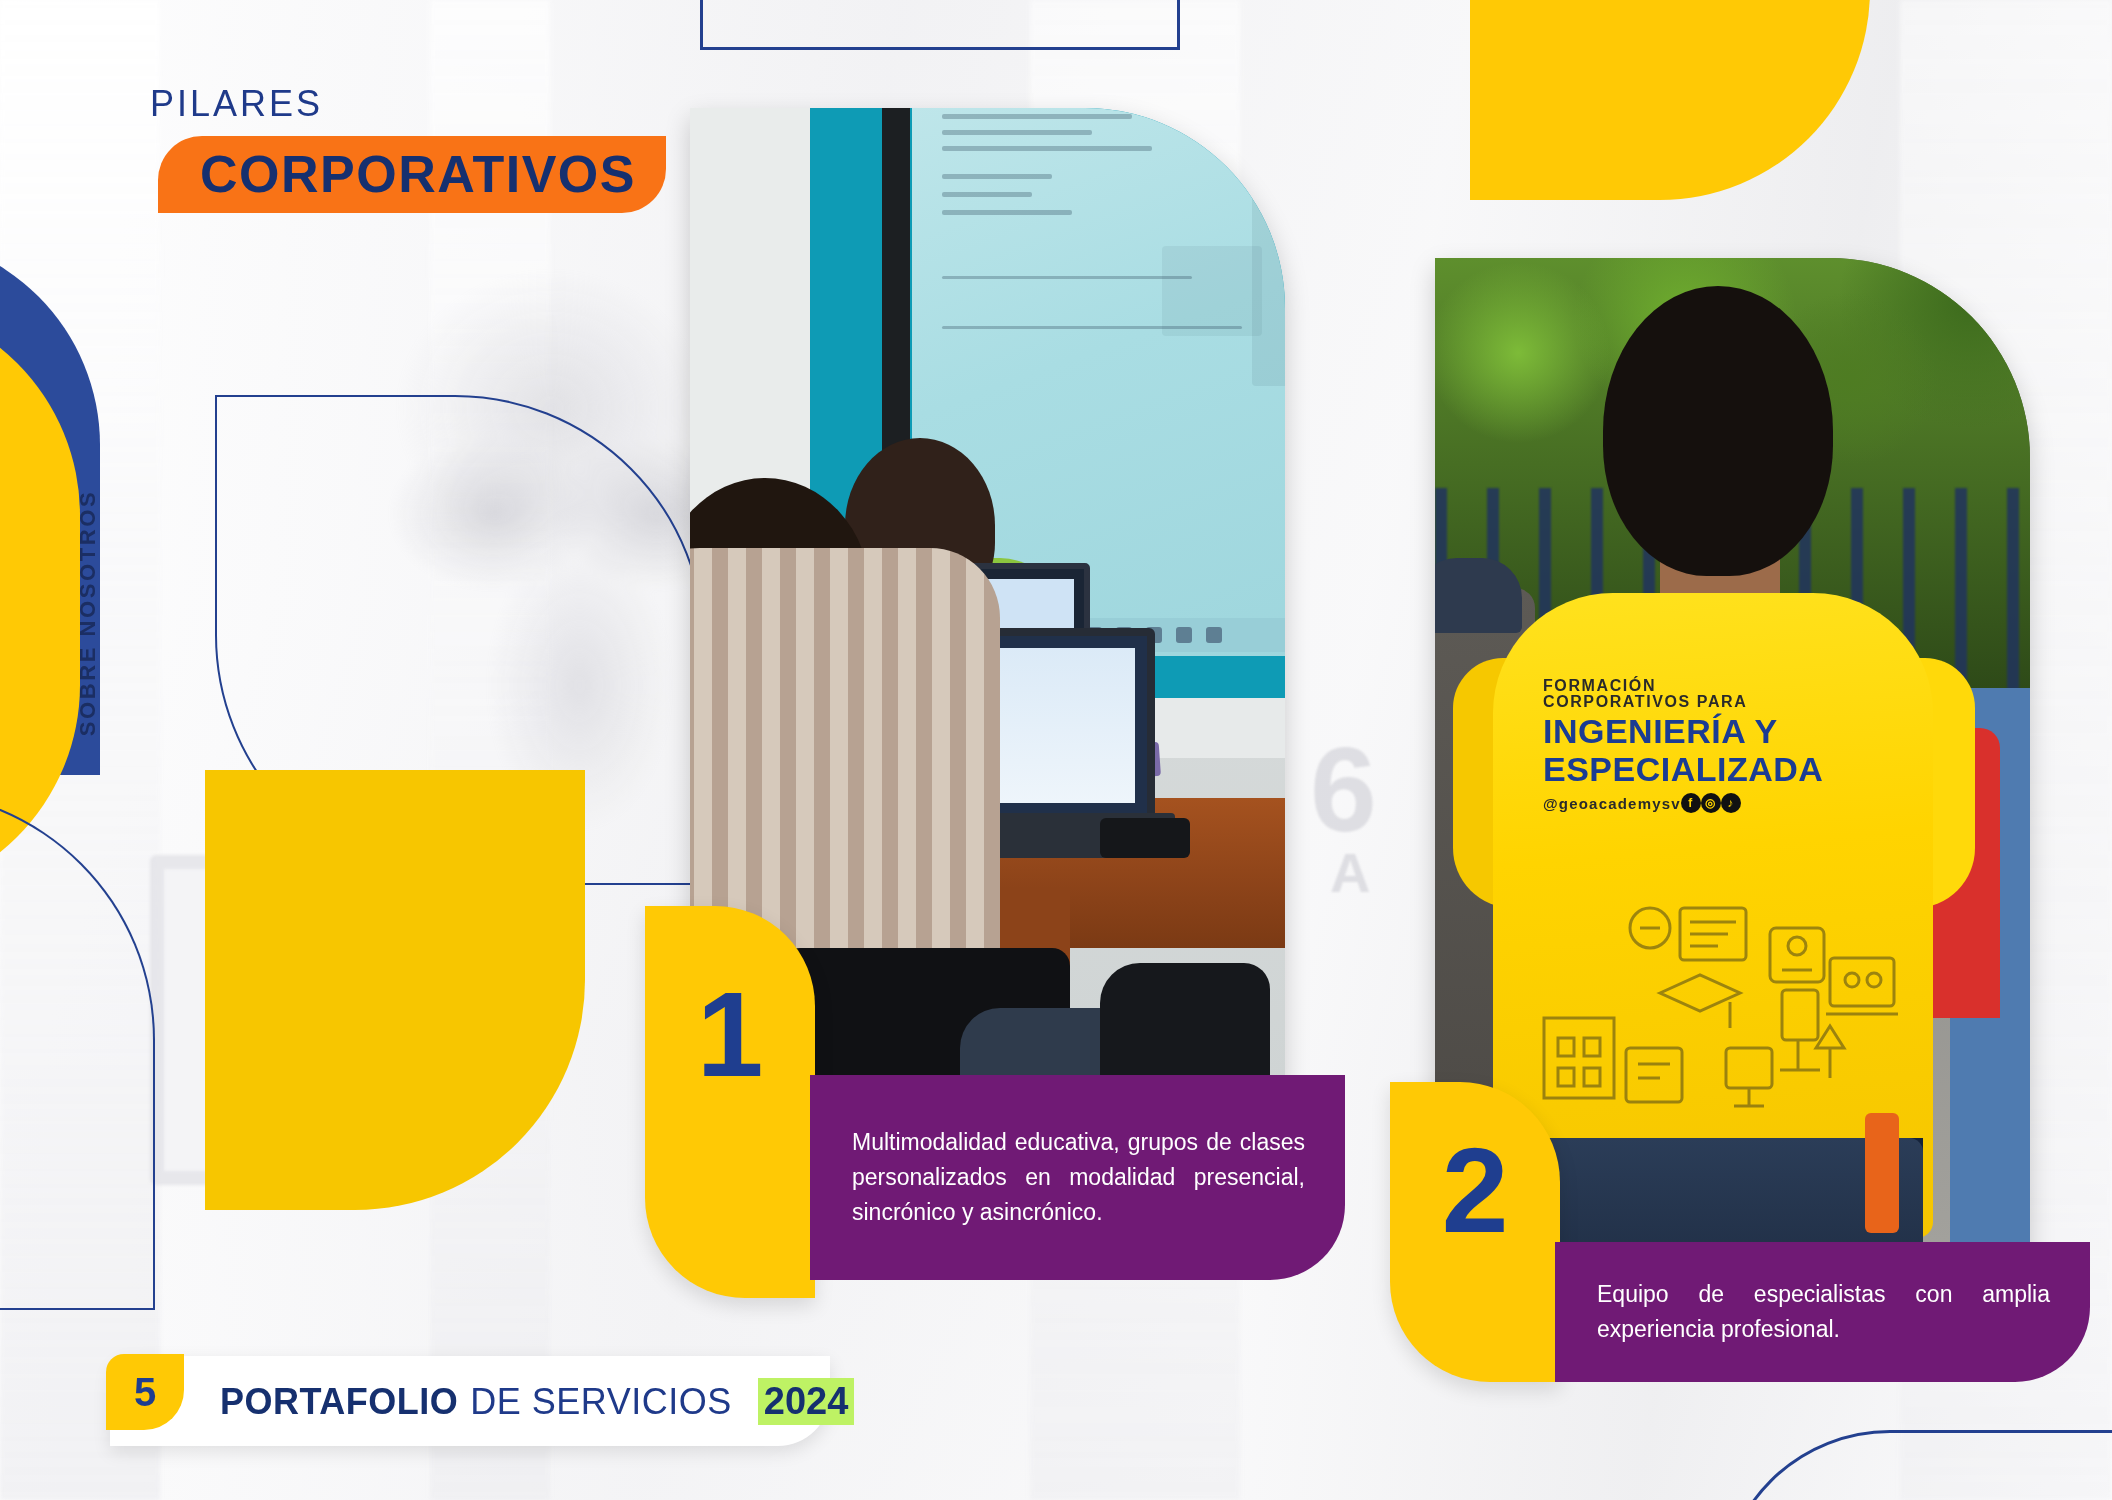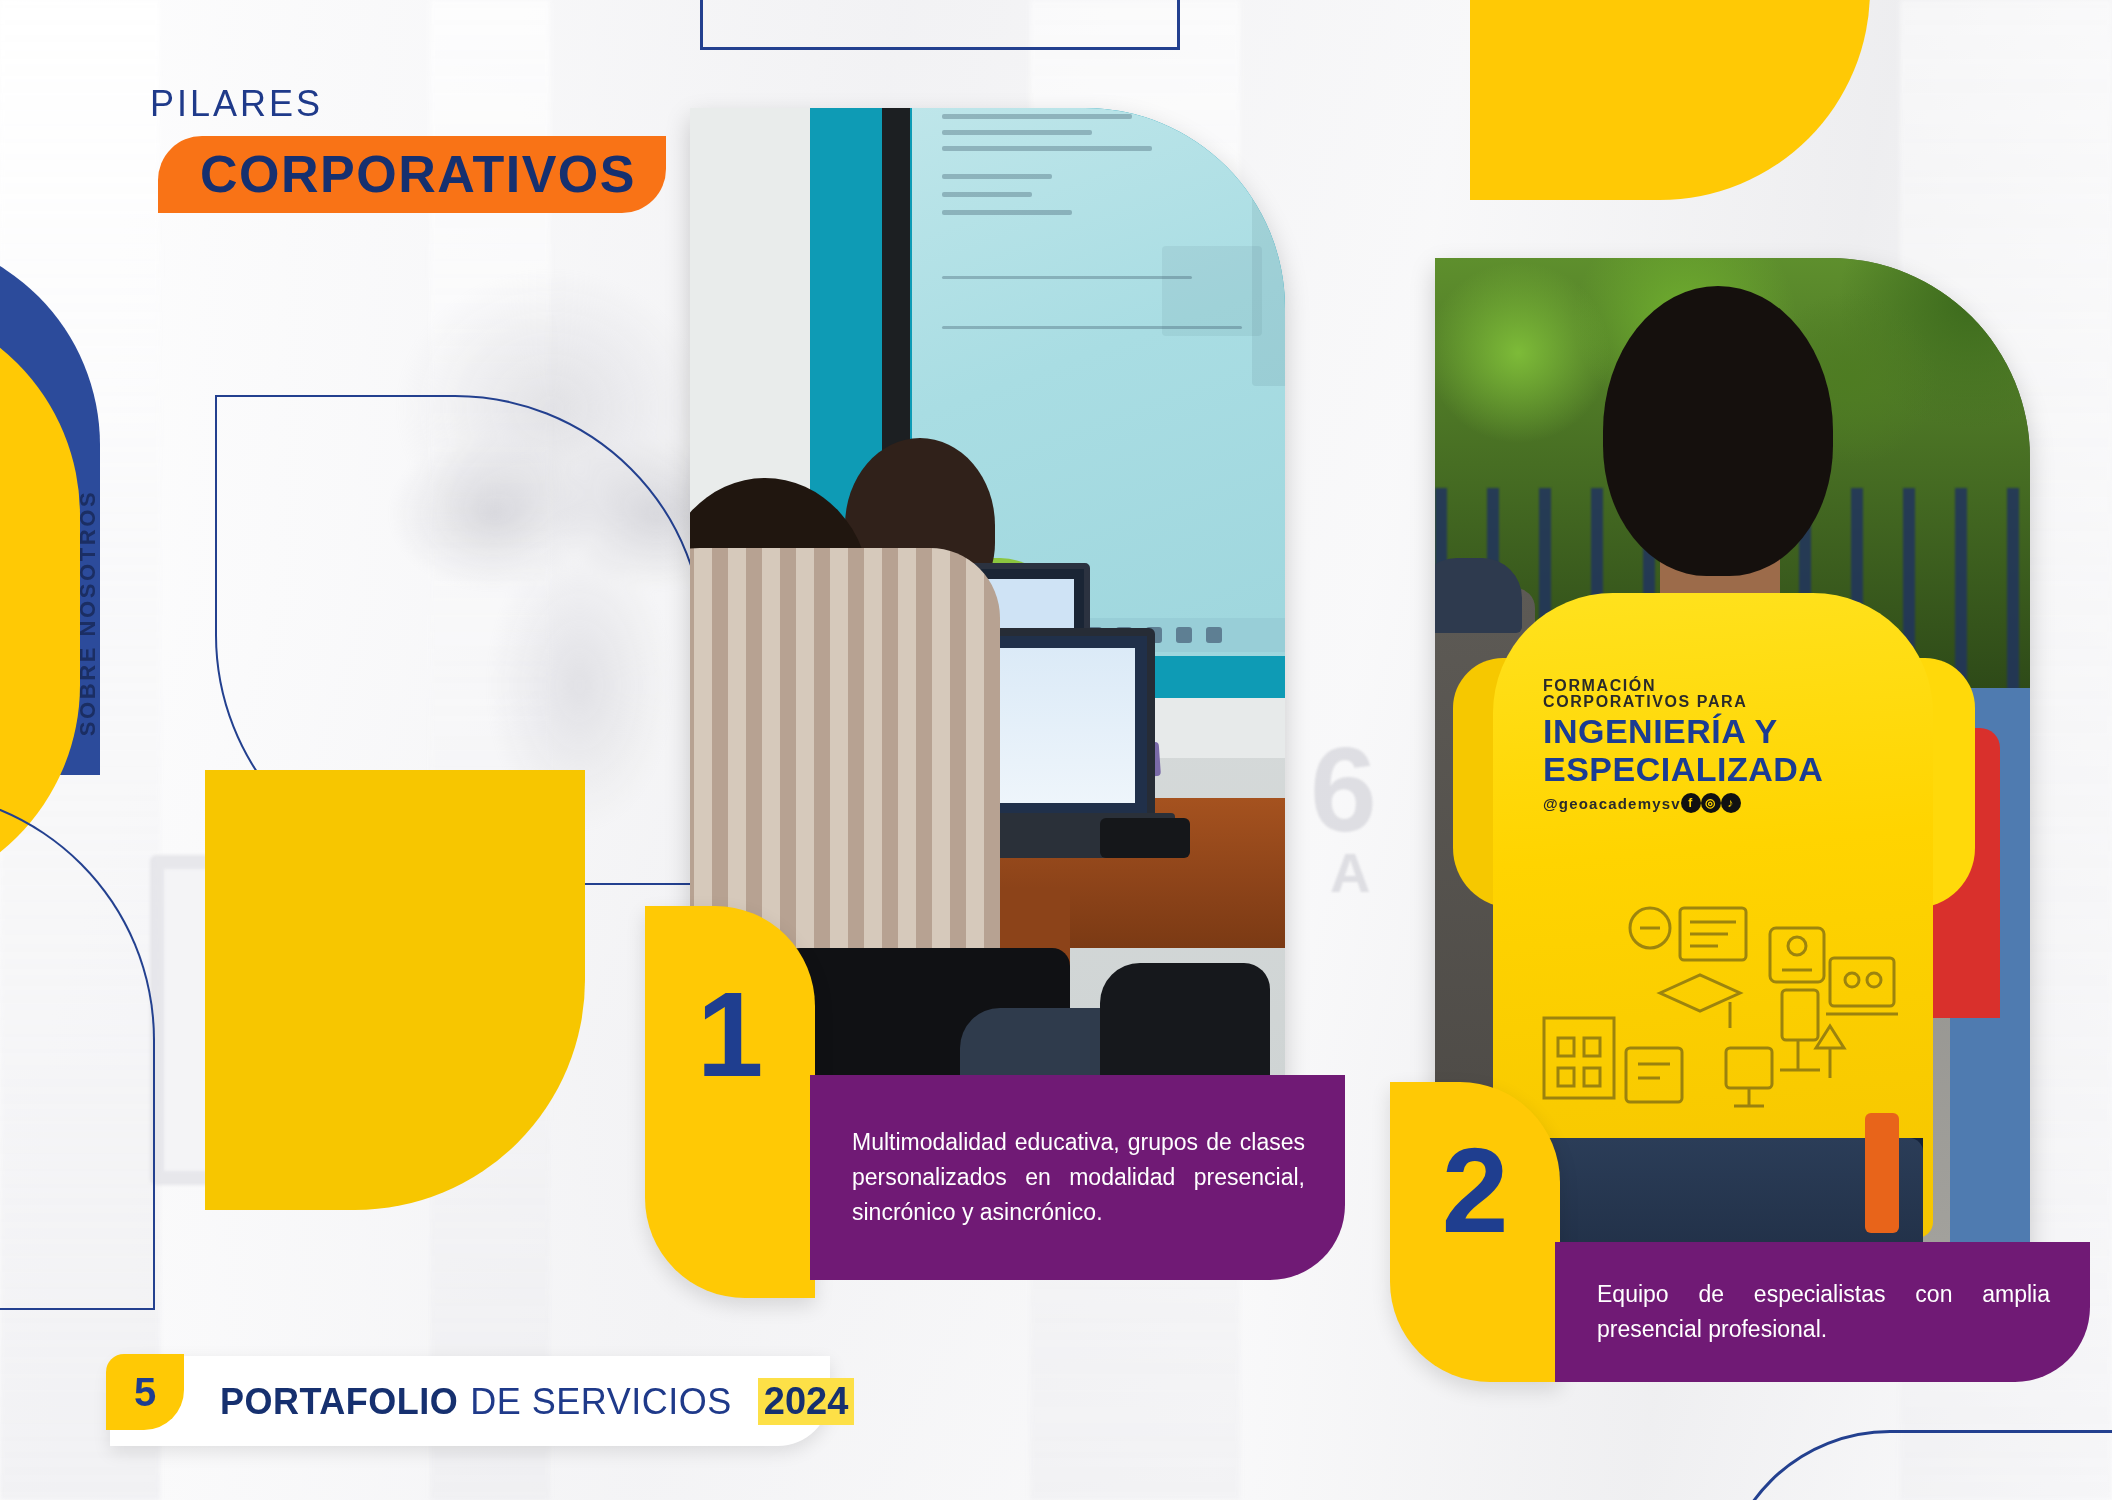--- a/index.html
+++ b/index.html
@@ -358,21 +358,21 @@
   }
   .footer-text {
     margin-left:110px;
     display:flex; align-items:baseline; gap:12px;
     white-space:nowrap;
   }
   .ft-bold { color:#16306F; font-size:36px; font-weight:800; letter-spacing:0.5px; }
   .ft-reg  { color:#1F3A8A; font-size:36px; font-weight:400; letter-spacing:0.5px; }
   .ft-year {
     color:#16306F; font-size:38px; font-weight:800;
-    background:#fde047; padding:2px 6px; margin-left:14px;
+    background:#bef264; padding:2px 6px; margin-left:14px;
   }
 </style>
 </head>
 <body>
 
 <div id="page">
 
   <div class="bg-photo"></div>
   <div class="bg-streak" style="left:0;top:0;width:160px;height:1500px;"></div>
   <div class="bg-streak" style="left:430px;top:0;width:120px;height:1500px;opacity:.8;"></div>
@@ -518,21 +518,21 @@
     <span>1</span>
   </div>
   <div class="caption caption-1">
     <p>Multimodalidad educativa, grupos de clases personalizados en modalidad presencial, sincrónico y asincrónico.</p>
   </div>
 
   <div class="numbadge badge-2">
     <span>2</span>
   </div>
   <div class="caption caption-2">
-    <p>Equipo de especialistas con amplia presencial profesional.</p>
+    <p>Equipo de especialistas con amplia experiencia profesional.</p>
   </div>
 
   <div class="footer">
     <div class="footer-num">5</div>
     <div class="footer-text">
       <span class="ft-bold">PORTAFOLIO</span>
       <span class="ft-reg">DE SERVICIOS</span>
       <span class="ft-year">2024</span>
     </div>
   </div>

